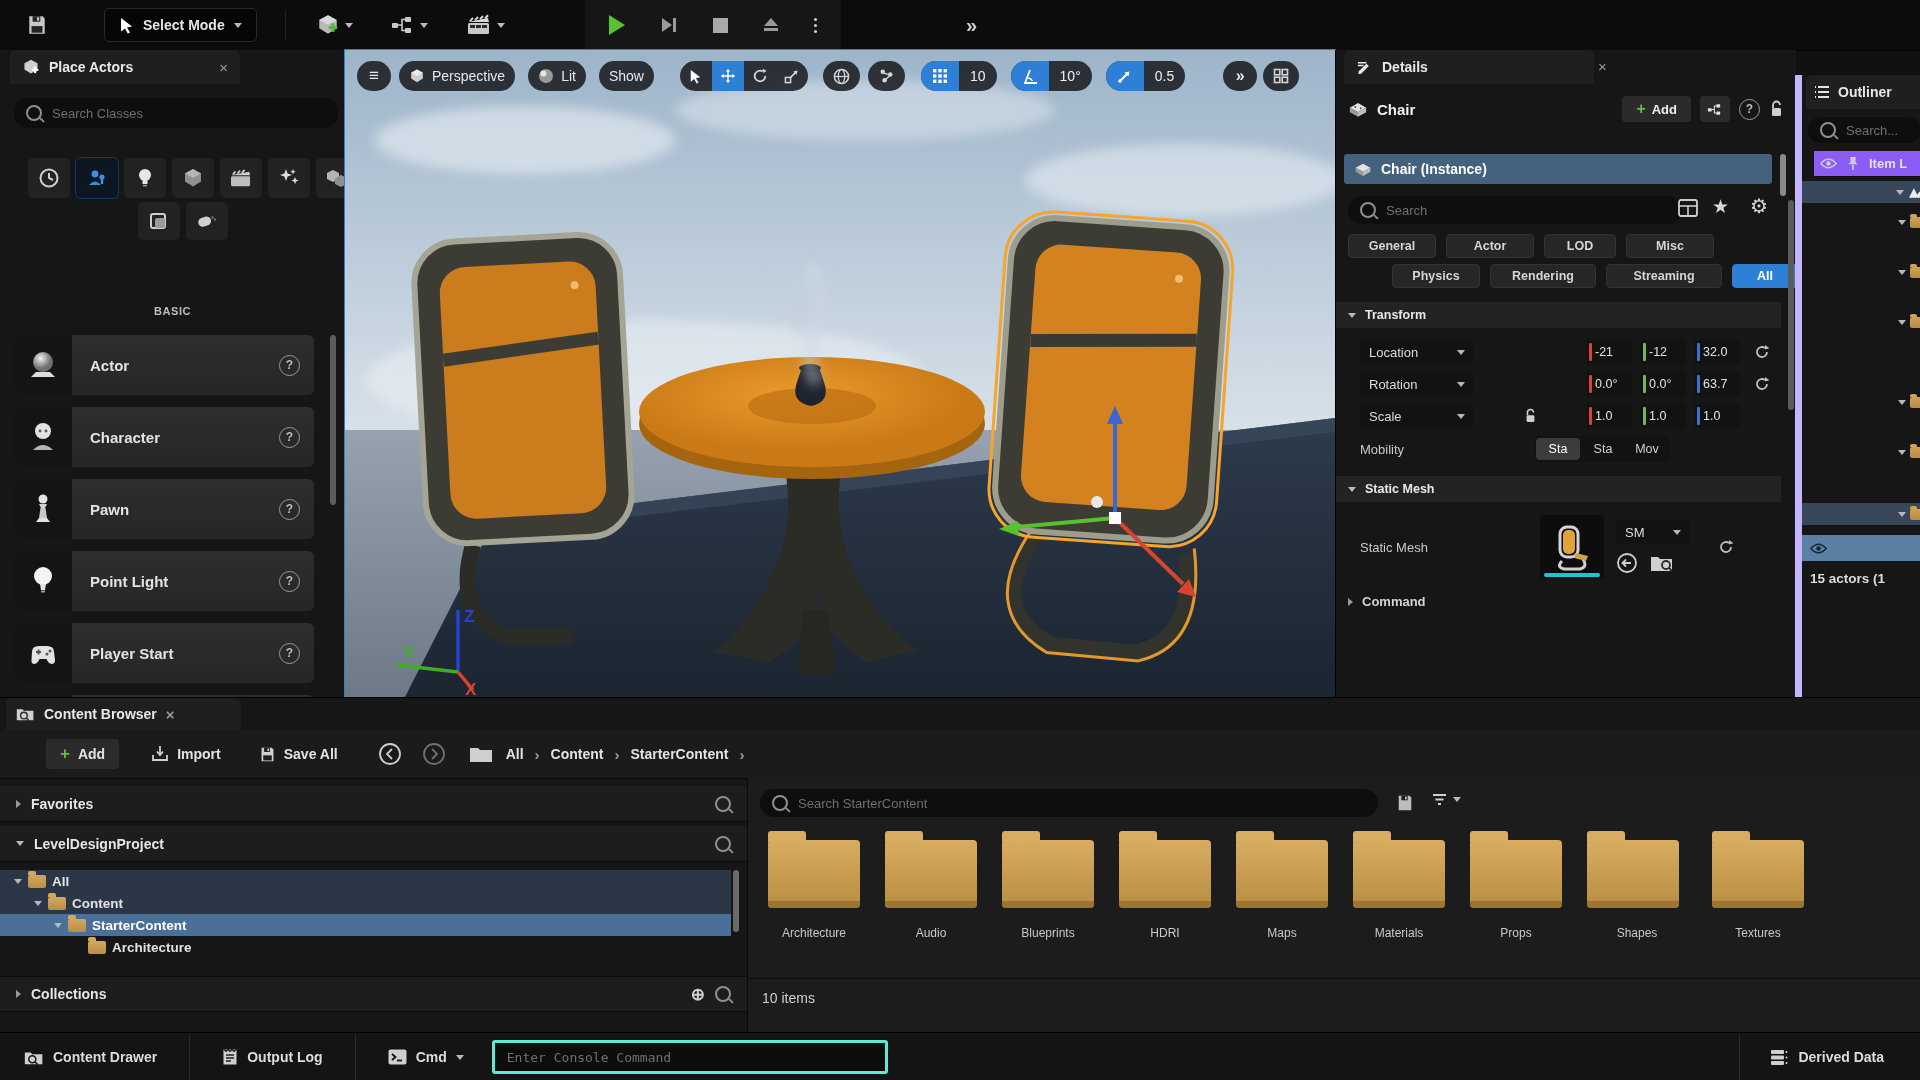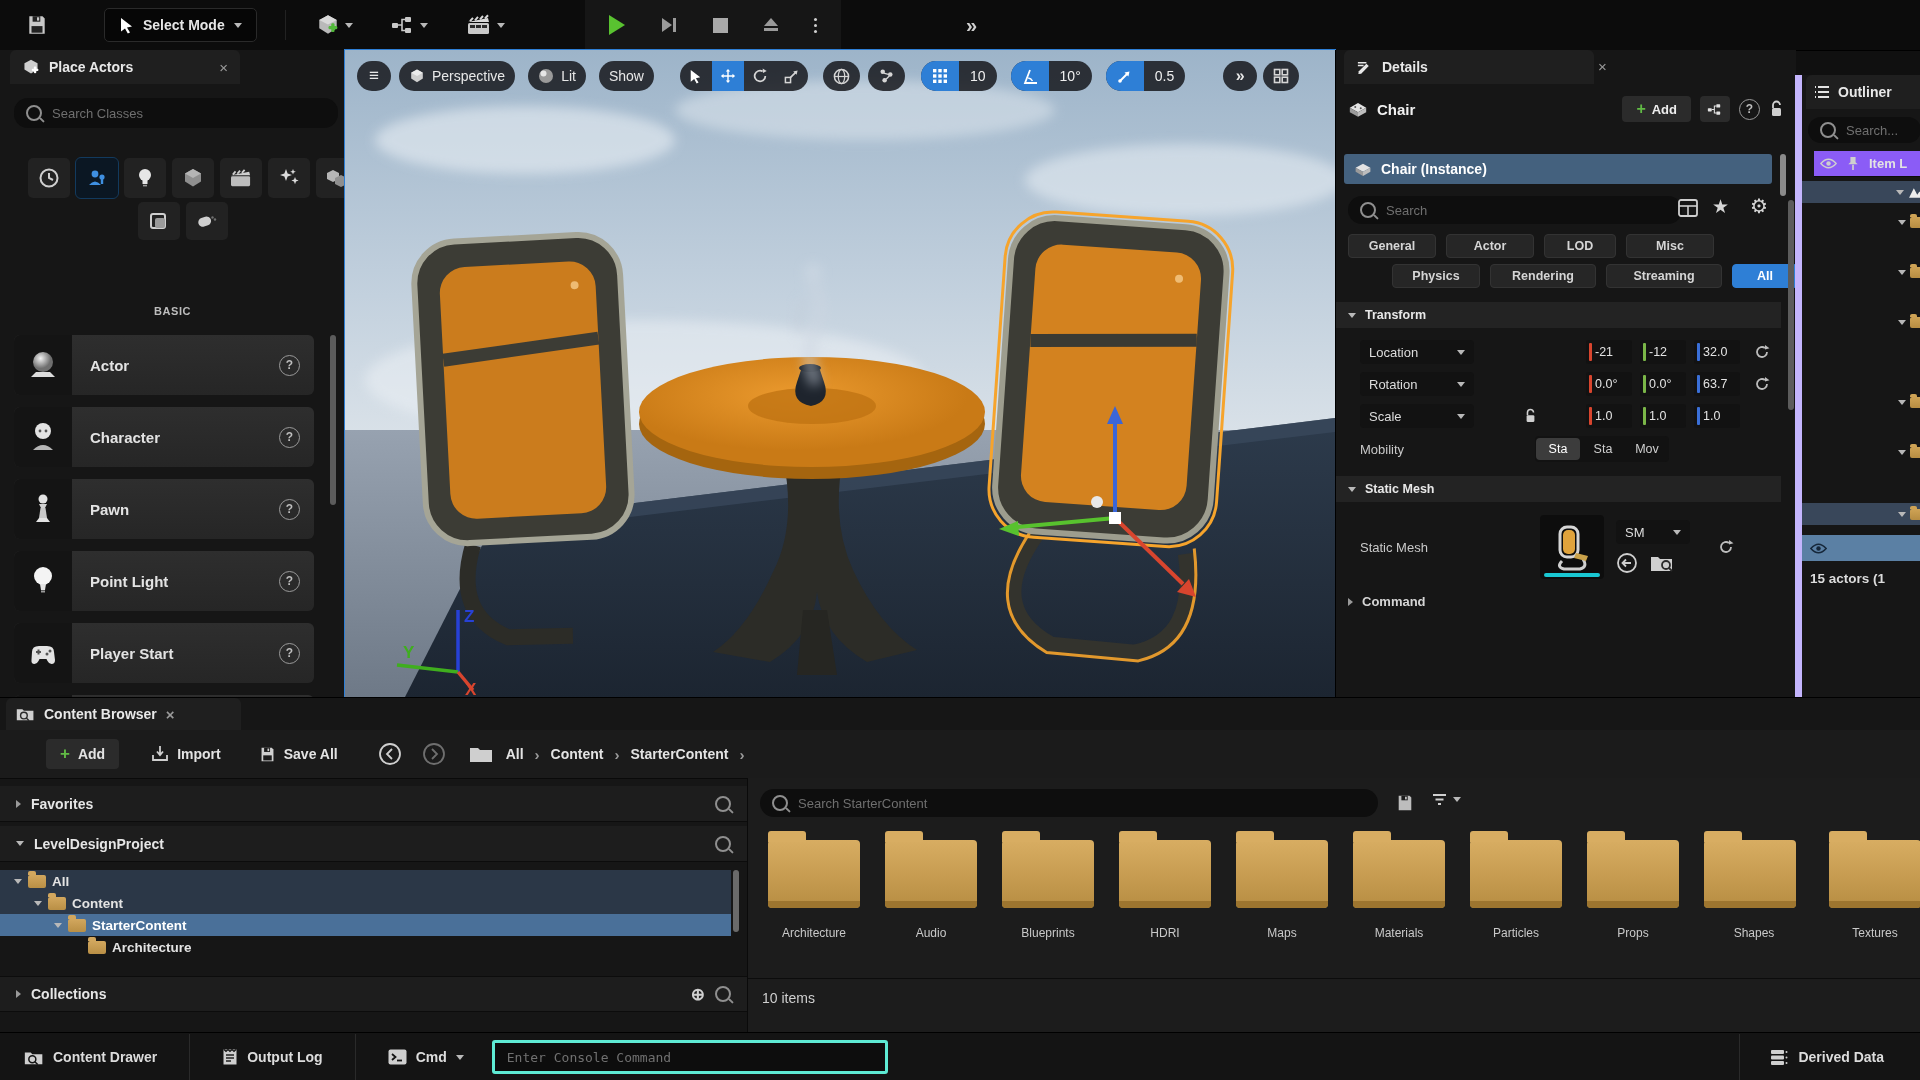--- a/index.html
+++ b/index.html
@@ -933,24 +933,20 @@
         <div style="width:92px;">
             <div class="folder-big"></div>
             <div class="fold-label">Maps</div>
           </div>
         <div style="width:92px;">
             <div class="folder-big"></div>
             <div class="fold-label">Materials</div>
           </div>
         <div style="width:92px;">
             <div class="folder-big"></div>
-            <div class="fold-label">Particles</div>
-          </div>
-        <div style="width:92px;">
-            <div class="folder-big"></div>
             <div class="fold-label">Props</div>
           </div>
         <div style="width:100px;">
             <div class="folder-big"></div>
             <div class="fold-label">Shapes</div>
           </div>
         <div style="width:92px;">
             <div class="folder-big"></div>
             <div class="fold-label">Textures</div>
           </div>

